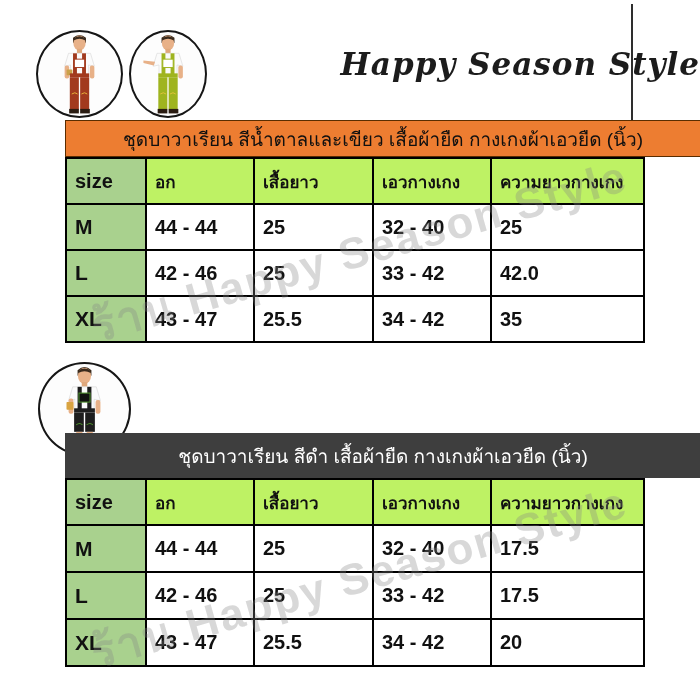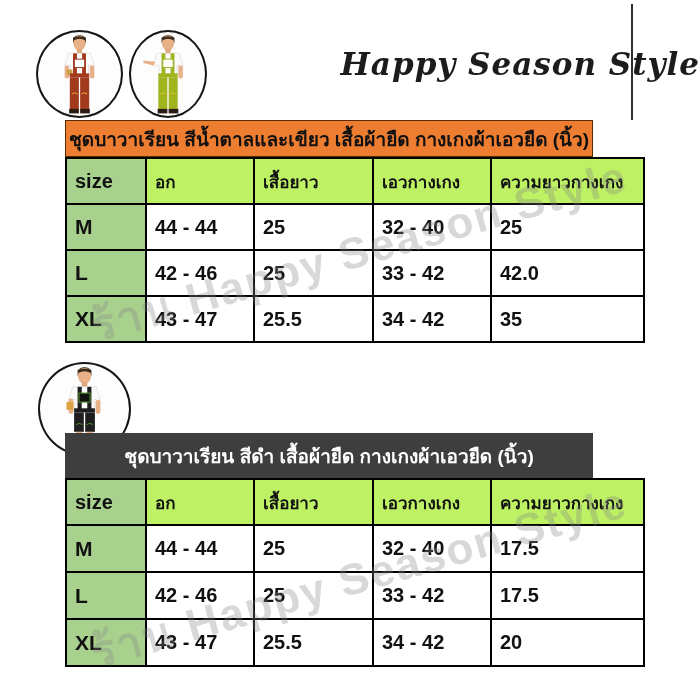--- a/index.html
+++ b/index.html
@@ -18,23 +18,23 @@
   .photo-circle{
     position:absolute;border-radius:50%;border:2.5px solid #161616;
     background:#fdfdfd;overflow:hidden;box-sizing:border-box;
   }
   #photo1{left:36px;top:30px;width:87px;height:88px;}
   #photo2{left:129px;top:30px;width:78px;height:88px;}
   #photo3{left:38px;top:362px;width:93px;height:94px;}
   .photo-circle svg{width:100%;height:100%;display:block;}
   
   .bar{
-    position:absolute;left:65px;width:528px;box-sizing:border-box;
+    position:absolute;left:65px;width:636px;box-sizing:border-box;
     display:flex;align-items:center;justify-content:center;
-    font-weight:bold;font-size:19px;
+    font-weight:normal;font-size:19px;
   }
   #bar1{top:120px;height:37px;color:#101010;border:1px solid #5a2d00;}
   #bar2{top:433px;height:45px;color:#ffffff;}
   
   table.size-table{
     position:absolute;left:65px;width:578px;border-collapse:collapse;
     table-layout:fixed;background:#ffffff;
   }
   #table1{top:157px;}
   #table2{top:478px;}

